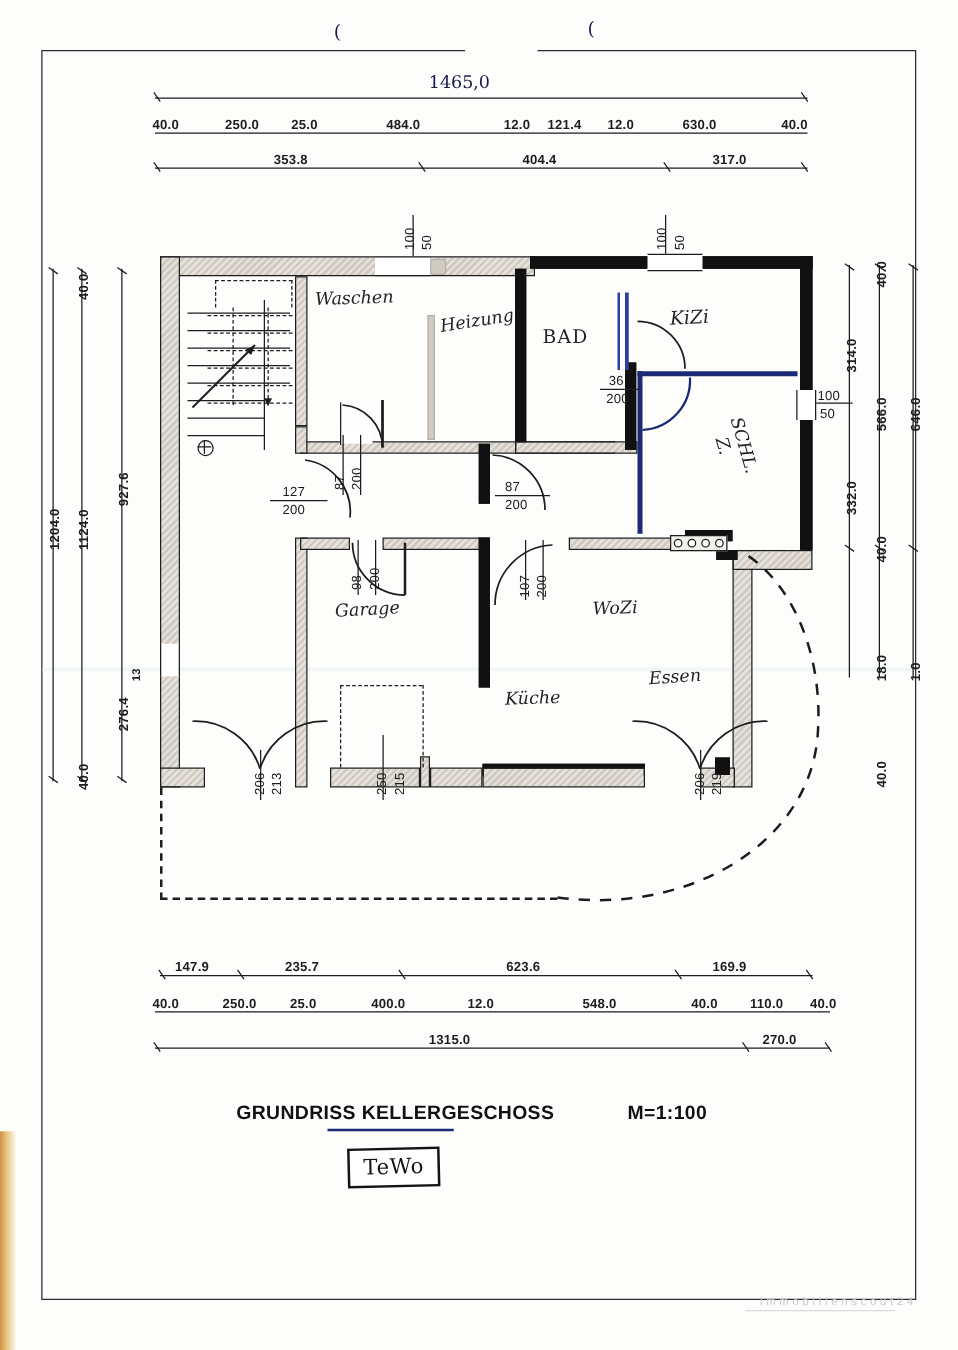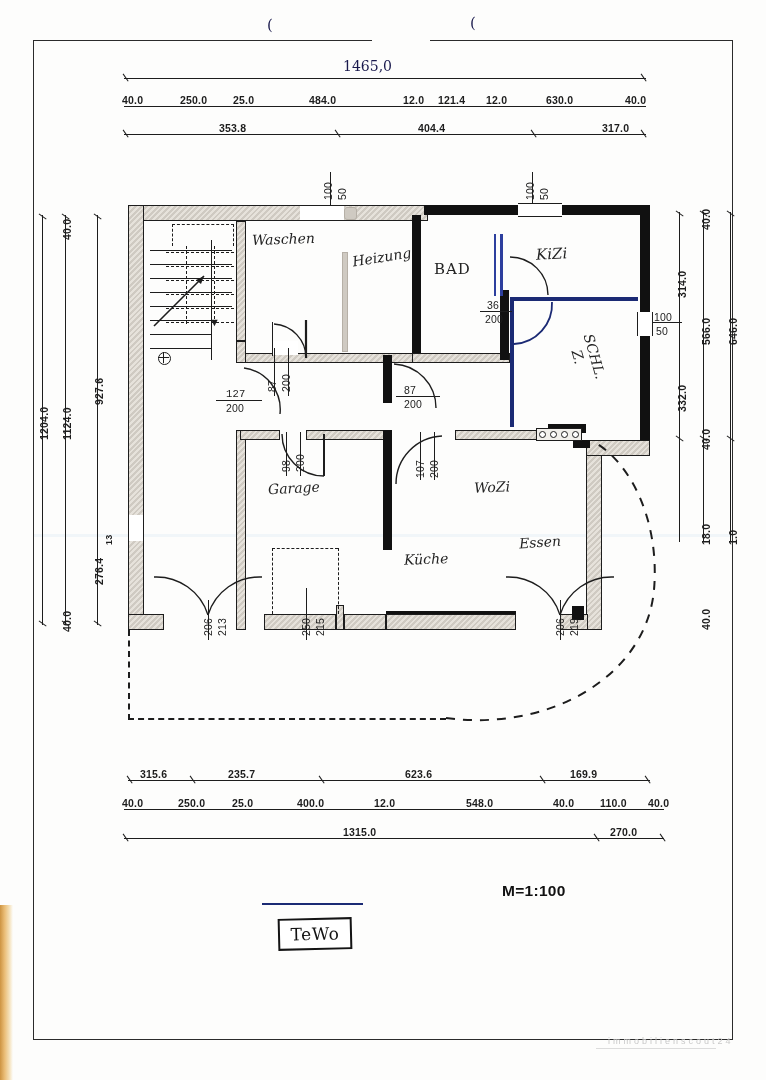--- a/index.html
+++ b/index.html
@@ -133,21 +133,21 @@
   <div class="dim" style="left:546px;top:94px;">630.0</div>
   <div class="dim" style="left:625px;top:94px;">40.0</div>
 
   <div class="line hline" style="left:124px;top:134px;width:522px;"></div>
   <div class="tick" style="left:121px;top:133px;"></div>
   <div class="tick" style="left:333px;top:133px;"></div>
   <div class="tick" style="left:529px;top:133px;"></div>
   <div class="tick" style="left:639px;top:133px;"></div>
   <div class="dim" style="left:219px;top:122px;">353.8</div>
   <div class="dim" style="left:418px;top:122px;">404.4</div>
-  <div class="dim" style="left:602px;top:122px;">317.0</div>
+  <div class="dim" style="left:570px;top:122px;">317.0</div>
 
   <div class="line vline" style="left:42px;top:215px;height:410px;"></div>
   <div class="tickv" style="left:38px;top:216px;"></div>
   <div class="tickv" style="left:38px;top:623px;"></div>
   <div class="dim v" style="left:38px;top:440px;">1204.0</div>
 
   <div class="line vline" style="left:65px;top:215px;height:410px;"></div>
   <div class="tickv" style="left:61px;top:216px;"></div>
   <div class="tickv" style="left:61px;top:623px;"></div>
   <div class="dim v" style="left:61px;top:440px;">1124.0</div>
@@ -303,21 +303,21 @@
   <div class="line vline" style="left:274px;top:348px;height:48px;"></div>
   <div class="line vline" style="left:288px;top:348px;height:48px;"></div>
 
   <div style="position:absolute;left:240px;top:366px;">
     <svg width="46" height="52" viewBox="0 0 46 52">
       <path d="M 4 2 A 42 42 0 0 1 40 48" fill="none" stroke="#1d1d1d" stroke-width="1.4"></path>
       <line x1="0" y1="2" x2="40" y2="48" stroke="#1d1d1d" stroke-width="0"></line>
     </svg>
   </div>
   <div class="line hline" style="left:216px;top:400px;width:46px;"></div>
-  <div class="dim" style="left:226px;top:388px;font-weight:normal;font-family:Liberation Mono, monospace;">127</div>
+  <div class="dim" style="left:226px;top:388px;font-weight:normal;">127</div>
   <div class="dim" style="left:226px;top:402px;font-weight:normal;">200</div>
 
   <div style="position:absolute;left:392px;top:362px;">
     <svg width="48" height="48" viewBox="0 0 48 48">
       <path d="M 2 2 A 44 44 0 0 1 44 46" fill="none" stroke="#1d1d1d" stroke-width="1.4"></path>
     </svg>
   </div>
   <div class="line hline" style="left:396px;top:396px;width:44px;"></div>
   <div class="dim" style="left:404px;top:384px;font-weight:normal;">87</div>
   <div class="dim" style="left:404px;top:398px;font-weight:normal;">200</div>
@@ -405,21 +405,21 @@
   <div class="hand" style="left:474px;top:479px;font-size:14px;transform:rotate(-2deg);">WoZi</div>
   <div class="hand" style="left:404px;top:551px;font-size:14px;transform:rotate(-2deg);">Küche</div>
   <div class="hand" style="left:519px;top:534px;font-size:14px;transform:rotate(-4deg);">Essen</div>
 
   <div class="line hline" style="left:128px;top:780px;width:522px;"></div>
   <div class="tick" style="left:125px;top:779px;"></div>
   <div class="tick" style="left:188px;top:779px;"></div>
   <div class="tick" style="left:317px;top:779px;"></div>
   <div class="tick" style="left:538px;top:779px;"></div>
   <div class="tick" style="left:643px;top:779px;"></div>
-  <div class="dim" style="left:140px;top:768px;">315.6</div>
+  <div class="dim" style="left:140px;top:768px;">147.9</div>
   <div class="dim" style="left:228px;top:768px;">235.7</div>
   <div class="dim" style="left:405px;top:768px;">623.6</div>
   <div class="dim" style="left:570px;top:768px;">169.9</div>
 
   <div class="line hline" style="left:124px;top:809px;width:540px;"></div>
   <div class="dim" style="left:122px;top:797px;">40.0</div>
   <div class="dim" style="left:178px;top:797px;">250.0</div>
   <div class="dim" style="left:232px;top:797px;">25.0</div>
   <div class="dim" style="left:297px;top:797px;">400.0</div>
   <div class="dim" style="left:374px;top:797px;">12.0</div>
@@ -428,20 +428,21 @@
   <div class="dim" style="left:600px;top:797px;">110.0</div>
   <div class="dim" style="left:648px;top:797px;">40.0</div>
 
   <div class="line hline" style="left:124px;top:838px;width:540px;"></div>
   <div class="tick" style="left:121px;top:837px;"></div>
   <div class="tick" style="left:592px;top:837px;"></div>
   <div class="tick" style="left:658px;top:837px;"></div>
   <div class="dim" style="left:343px;top:826px;">1315.0</div>
   <div class="dim" style="left:610px;top:826px;">270.0</div>
 
+  <div class="title" style="left:189px;top:882px;">GRUNDRISS KELLERGESCHOSS</div>
   <div class="title-ul" style="left:262px;top:903px;width:101px;"></div>
   <div class="title" style="left:502px;top:882px;">M=1:100</div>
 
   <div class="stamp" style="left:278px;top:918px;width:74px;height:32px;">
     <span>TeWo</span>
   </div>
 
   <div class="wm-line" style="left:596px;top:1048px;width:120px;"></div>
   <div class="watermark" style="left:608px;top:1036px;">immobilienscout24</div>
 

